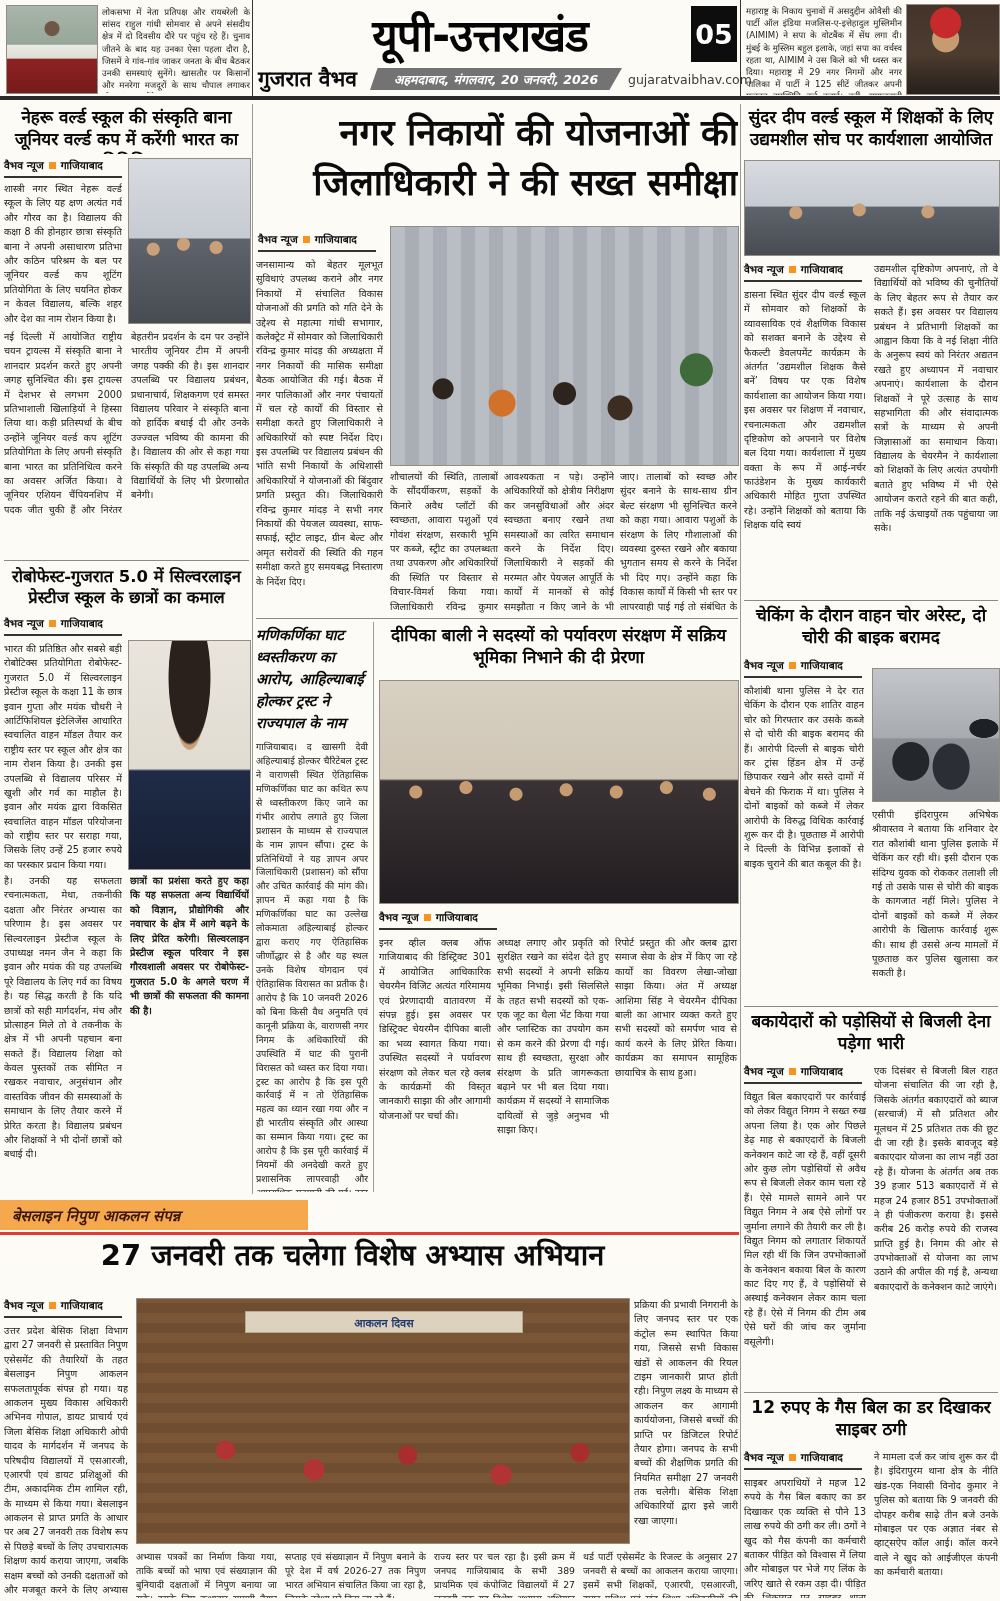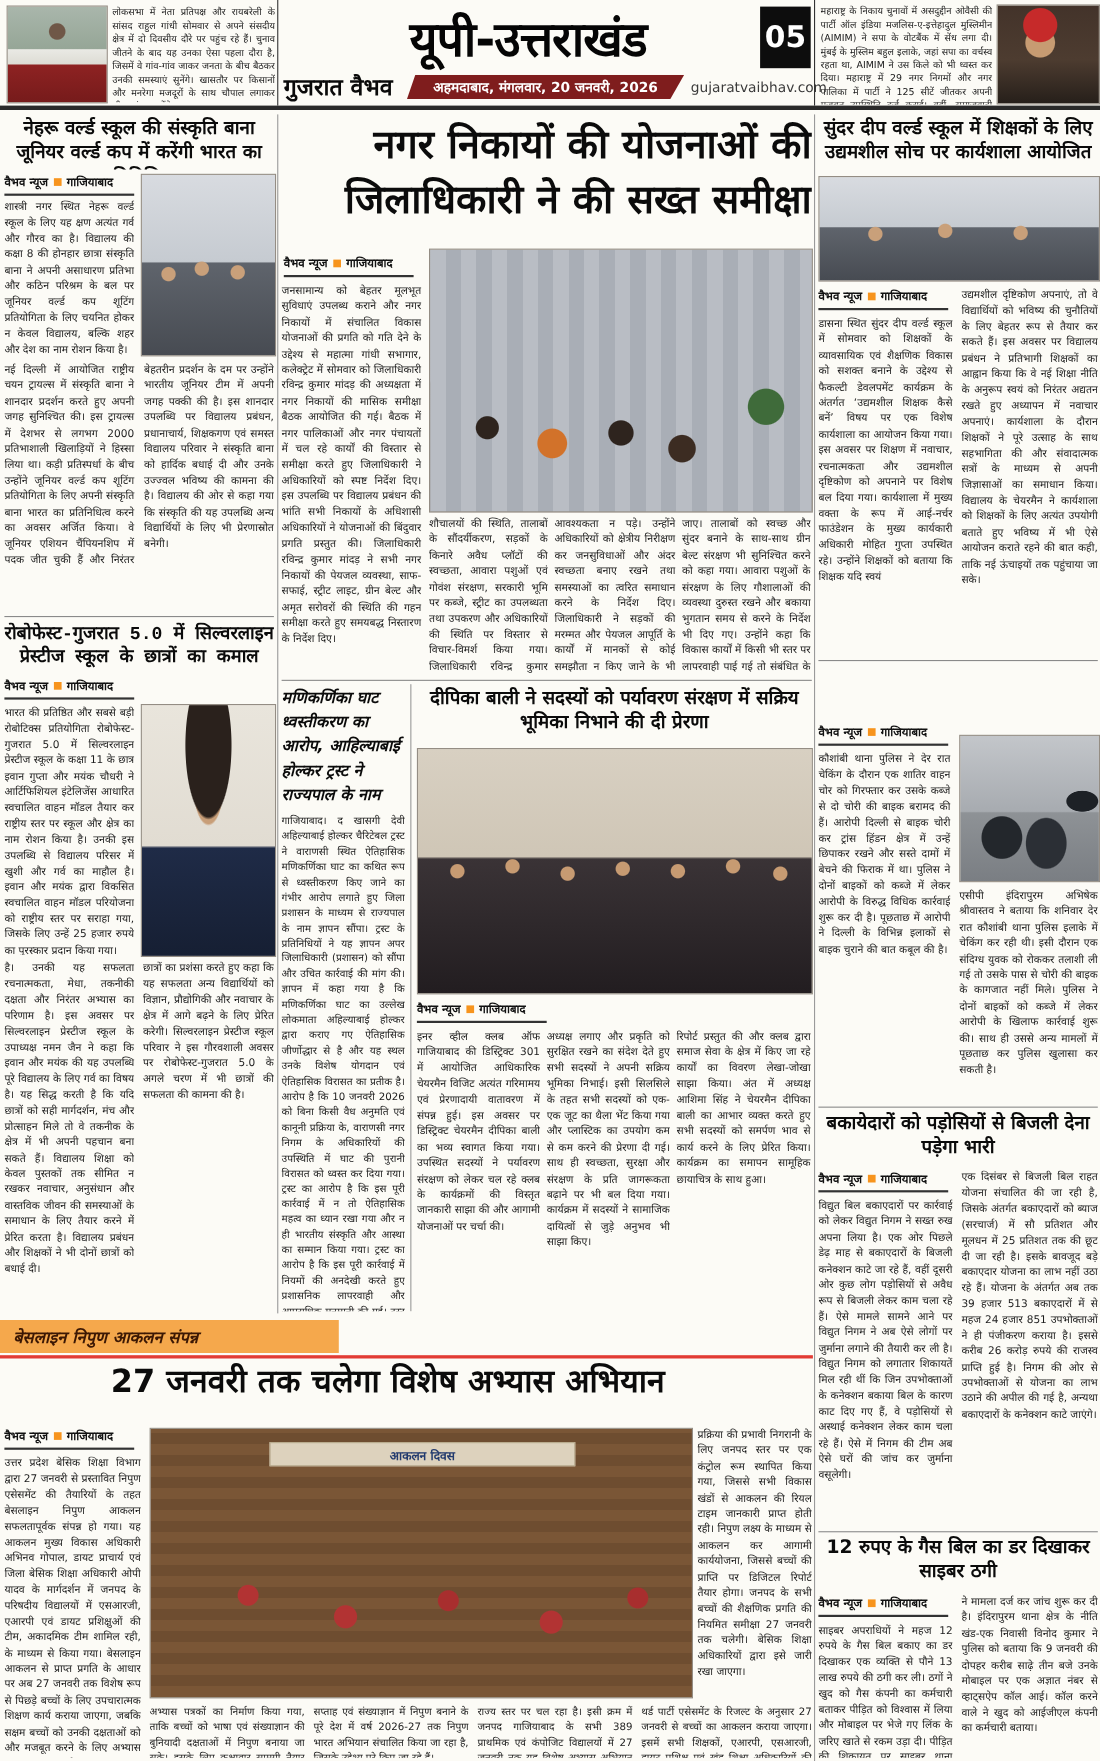--- a/index.html
+++ b/index.html
@@ -11,33 +11,33 @@
   .abs{position:absolute;}
   .rule{position:absolute;background:#2a2a2a;}
   .rule-soft{position:absolute;background:#8a8a8a;}
   .vline{position:absolute;background:#9a9a9a;width:1px;}
   .brief{font-size:8.6px;line-height:1.42;text-align:justify;overflow:hidden;color:#222;}
   .col{position:absolute;font-size:9.6px;line-height:1.5;text-align:justify;overflow:hidden;color:#1c1c1c;}
   .cols2{column-count:2;column-gap:9px;}
   .hl{position:absolute;font-weight:800;text-align:center;color:#0b0b0b;line-height:1.3;overflow:hidden;}
   .hl-main{font-size:36px;line-height:1.4;}
   .hl-a{font-size:17px;}
-  .hl-b{font-size:16.5px;font-family:Liberation Mono, monospace;}
+  .hl-b{font-size:16.5px;}
   .hl-abhiyan{font-size:29px;line-height:1.35;}
   .hl-italic{font-style:italic;text-align:left;font-size:14.5px;line-height:1.52;font-weight:700;}
   .byline{position:absolute;display:flex;align-items:center;gap:5px;font-size:10.5px;font-weight:800;
           border-bottom:2px solid #333;padding-bottom:4px;color:#111;white-space:nowrap;}
   .byline .sq{width:7px;height:7px;background:#f7941d;display:inline-block;}
   .photo{position:absolute;border:1px solid #948d84;overflow:hidden;}
   
   .region-title{position:absolute;font-weight:800;font-size:44px;text-align:center;color:#050505;letter-spacing:-1px;}
   .brand{position:absolute;font-weight:800;font-size:21px;color:#0a0a0a;}
-  .datebar{position:absolute;background:#7f1d1d;color:#fff;font-weight:700;font-size:12.5px;
+  .datebar{position:absolute;background:#737373;color:#fff;font-weight:700;font-size:12.5px;
            display:flex;align-items:center;justify-content:center;
-           clip-path:polygon(3% 0,100% 0,95% 100%,0 100%);}
+           clip-path:polygon(3% 0,100% 0,95% 100%,0 100%);font-style:italic;}
   .website{position:absolute;font-size:12.5px;color:#3a3a3a;}
   .pagebox{position:absolute;background:#0d0d0d;color:#fff;font-weight:800;font-size:27px;
            display:flex;align-items:center;justify-content:center;}
   .orange-strip{position:absolute;background:#f5a84c;color:#3c1804;font-weight:800;font-style:italic;
                 font-size:15px;display:flex;align-items:center;padding:0 12px;}
   .redline{position:absolute;background:#e23b34;}
   
   .ph-rahul{background:
     radial-gradient(circle at 50% 26%, #6f5747 0 7px, rgba(0,0,0,0) 8px),
     linear-gradient(180deg,#a9b6ab 0%,#96a697 44%,#e9e9e4 45%,#dddcd4 60%,#8e2222 61%,#761b1b 100%);}
@@ -129,21 +129,21 @@
 
   <div class="hl hl-b" style="left:4px;top:566px;width:245px;height:46px;">रोबोफेस्ट-गुजरात 5.0 में सिल्वरलाइन प्रेस्टीज स्कूल के छात्रों का कमाल</div>
   <div class="byline" style="left:4px;top:616px;width:118px;">
     <span>वैभव न्यूज</span>
     <span class="sq"></span>
     <span>गाजियाबाद</span>
   </div>
   <div class="photo ph-boy" style="left:128px;top:640px;width:121px;height:228px;"></div>
   <div class="col" style="left:4px;top:642px;width:118px;height:226px;">भारत की प्रतिष्ठित और सबसे बड़ी रोबोटिक्स प्रतियोगिता रोबोफेस्ट-गुजरात 5.0 में सिल्वरलाइन प्रेस्टीज स्कूल के कक्षा 11 के छात्र इवान गुप्ता और मयंक चौधरी ने आर्टिफिशियल इंटेलिजेंस आधारित स्वचालित वाहन मॉडल तैयार कर राष्ट्रीय स्तर पर स्कूल और क्षेत्र का नाम रोशन किया है। उनकी इस उपलब्धि से विद्यालय परिसर में खुशी और गर्व का माहौल है। इवान और मयंक द्वारा विकसित स्वचालित वाहन मॉडल परियोजना को राष्ट्रीय स्तर पर सराहा गया, जिसके लिए उन्हें 25 हजार रुपये का पुरस्कार प्रदान किया गया।</div>
   <div class="col" style="left:4px;top:874px;width:118px;height:318px;">है। उनकी यह सफलता रचनात्मकता, मेधा, तकनीकी दक्षता और निरंतर अभ्यास का परिणाम है। इस अवसर पर सिल्वरलाइन प्रेस्टीज स्कूल के उपाध्यक्ष नमन जैन ने कहा कि इवान और मयंक की यह उपलब्धि पूरे विद्यालय के लिए गर्व का विषय है। यह सिद्ध करती है कि यदि छात्रों को सही मार्गदर्शन, मंच और प्रोत्साहन मिले तो वे तकनीक के क्षेत्र में भी अपनी पहचान बना सकते हैं। विद्यालय शिक्षा को केवल पुस्तकों तक सीमित न रखकर नवाचार, अनुसंधान और वास्तविक जीवन की समस्याओं के समाधान के लिए तैयार करने में प्रेरित करता है। विद्यालय प्रबंधन और शिक्षकों ने भी दोनों छात्रों को बधाई दी।</div>
-  <div class="col" style="left:130px;top:874px;width:119px;height:318px;">छात्रों का प्रशंसा करते हुए कहा कि यह सफलता अन्य विद्यार्थियों को विज्ञान, प्रौद्योगिकी और नवाचार के क्षेत्र में आगे बढ़ने के लिए प्रेरित करेगी। सिल्वरलाइन प्रेस्टीज स्कूल परिवार ने इस गौरवशाली अवसर पर रोबोफेस्ट-गुजरात 5.0 के अगले चरण में भी छात्रों की सफलता की कामना की है।</div>
+  <div class="col" style="left:130px;top:874px;width:119px;height:318px;font-weight:bold;">छात्रों का प्रशंसा करते हुए कहा कि यह सफलता अन्य विद्यार्थियों को विज्ञान, प्रौद्योगिकी और नवाचार के क्षेत्र में आगे बढ़ने के लिए प्रेरित करेगी। सिल्वरलाइन प्रेस्टीज स्कूल परिवार ने इस गौरवशाली अवसर पर रोबोफेस्ट-गुजरात 5.0 के अगले चरण में भी छात्रों की सफलता की कामना की है।</div>
 
   <div class="hl hl-main" style="left:256px;top:108px;width:482px;height:116px;text-align:right;">नगर निकायों की योजनाओं की जिलाधिकारी ने की सख्त समीक्षा</div>
   <div class="byline" style="left:258px;top:232px;width:118px;">
     <span>वैभव न्यूज</span>
     <span class="sq"></span>
     <span>गाजियाबाद</span>
   </div>
   <div class="photo ph-meeting" style="left:390px;top:226px;width:347px;height:238px;"></div>
   <div class="col" style="left:256px;top:258px;width:127px;height:356px;">जनसामान्य को बेहतर मूलभूत सुविधाएं उपलब्ध कराने और नगर निकायों में संचालित विकास योजनाओं की प्रगति को गति देने के उद्देश्य से महात्मा गांधी सभागार, कलेक्ट्रेट में सोमवार को जिलाधिकारी रविन्द्र कुमार मांदड़ की अध्यक्षता में नगर निकायों की मासिक समीक्षा बैठक आयोजित की गई। बैठक में नगर पालिकाओं और नगर पंचायतों में चल रहे कार्यों की विस्तार से समीक्षा करते हुए जिलाधिकारी ने अधिकारियों को स्पष्ट निर्देश दिए। इस उपलब्धि पर विद्यालय प्रबंधन की भांति सभी निकायों के अधिशासी अधिकारियों ने योजनाओं की बिंदुवार प्रगति प्रस्तुत की। जिलाधिकारी रविन्द्र कुमार मांदड़ ने सभी नगर निकायों की पेयजल व्यवस्था, साफ-सफाई, स्ट्रीट लाइट, ग्रीन बेल्ट और अमृत सरोवरों की स्थिति की गहन समीक्षा करते हुए समयबद्ध निस्तारण के निर्देश दिए।</div>
   <div class="col" style="left:390px;top:470px;width:108px;height:144px;">शौचालयों की स्थिति, तालाबों के सौंदर्यीकरण, सड़कों के किनारे अवैध प्लॉटों की स्वच्छता, आवारा पशुओं एवं गोवंश संरक्षण, सरकारी भूमि पर कब्जे, स्ट्रीट का उपलब्धता तथा उपकरण और अधिकारियों की स्थिति पर विस्तार से विचार-विमर्श किया गया। जिलाधिकारी रविन्द्र कुमार मांदड़ ने सभी नगर निकायों को निर्देशित किया कि विकास कार्य गुणवत्ता एवं समयबद्धता के साथ पूर्ण किए जाएं।</div>
@@ -169,20 +169,21 @@
   <div class="photo ph-group-room" style="left:744px;top:160px;width:254px;height:94px;"></div>
   <div class="byline" style="left:744px;top:262px;width:118px;">
     <span>वैभव न्यूज</span>
     <span class="sq"></span>
     <span>गाजियाबाद</span>
   </div>
   <div class="col" style="left:744px;top:288px;width:122px;height:308px;">डासना स्थित सुंदर दीप वर्ल्ड स्कूल में सोमवार को शिक्षकों के व्यावसायिक एवं शैक्षणिक विकास को सशक्त बनाने के उद्देश्य से फैकल्टी डेवलपमेंट कार्यक्रम के अंतर्गत ‘उद्यमशील शिक्षक कैसे बनें’ विषय पर एक विशेष कार्यशाला का आयोजन किया गया। इस अवसर पर शिक्षण में नवाचार, रचनात्मकता और उद्यमशील दृष्टिकोण को अपनाने पर विशेष बल दिया गया। कार्यशाला में मुख्य वक्ता के रूप में आई-नर्चर फाउंडेशन के मुख्य कार्यकारी अधिकारी मोहित गुप्ता उपस्थित रहे। उन्होंने शिक्षकों को बताया कि शिक्षक यदि स्वयं</div>
   <div class="col" style="left:874px;top:262px;width:124px;height:334px;">उद्यमशील दृष्टिकोण अपनाएं, तो वे विद्यार्थियों को भविष्य की चुनौतियों के लिए बेहतर रूप से तैयार कर सकते हैं। इस अवसर पर विद्यालय प्रबंधन ने प्रतिभागी शिक्षकों का आह्वान किया कि वे नई शिक्षा नीति के अनुरूप स्वयं को निरंतर अद्यतन रखते हुए अध्यापन में नवाचार अपनाएं। कार्यशाला के दौरान शिक्षकों ने पूरे उत्साह के साथ सहभागिता की और संवादात्मक सत्रों के माध्यम से अपनी जिज्ञासाओं का समाधान किया। विद्यालय के चेयरमैन ने कार्यशाला को शिक्षकों के लिए अत्यंत उपयोगी बताते हुए भविष्य में भी ऐसे आयोजन कराते रहने की बात कही, ताकि नई ऊंचाइयों तक पहुंचाया जा सके।</div>
   <div class="rule-soft" style="left:744px;top:600px;width:254px;height:1px;"></div>
 
+  <div class="hl hl-a" style="left:744px;top:604px;width:254px;height:50px;">चेकिंग के दौरान वाहन चोर अरेस्ट, दो चोरी की बाइक बरामद</div>
   <div class="byline" style="left:744px;top:658px;width:118px;">
     <span>वैभव न्यूज</span>
     <span class="sq"></span>
     <span>गाजियाबाद</span>
   </div>
   <div class="photo ph-bikes" style="left:872px;top:668px;width:126px;height:132px;"></div>
   <div class="col" style="left:744px;top:684px;width:120px;height:318px;">कौशांबी थाना पुलिस ने देर रात चेकिंग के दौरान एक शातिर वाहन चोर को गिरफ्तार कर उसके कब्जे से दो चोरी की बाइक बरामद की हैं। आरोपी दिल्ली से बाइक चोरी कर ट्रांस हिंडन क्षेत्र में उन्हें छिपाकर रखने और सस्ते दामों में बेचने की फिराक में था। पुलिस ने दोनों बाइकों को कब्जे में लेकर आरोपी के विरुद्ध विधिक कार्रवाई शुरू कर दी है। पूछताछ में आरोपी ने दिल्ली के विभिन्न इलाकों से बाइक चुराने की बात कबूल की है।</div>
   <div class="col" style="left:872px;top:808px;width:126px;height:194px;">एसीपी इंदिरापुरम अभिषेक श्रीवास्तव ने बताया कि शनिवार देर रात कौशांबी थाना पुलिस इलाके में चेकिंग कर रही थी। इसी दौरान एक संदिग्ध युवक को रोककर तलाशी ली गई तो उसके पास से चोरी की बाइक के कागजात नहीं मिले। पुलिस ने दोनों बाइकों को कब्जे में लेकर आरोपी के खिलाफ कार्रवाई शुरू की। साथ ही उससे अन्य मामलों में पूछताछ कर पुलिस खुलासा कर सकती है।</div>
   <div class="rule-soft" style="left:744px;top:1006px;width:254px;height:1px;"></div>
 

